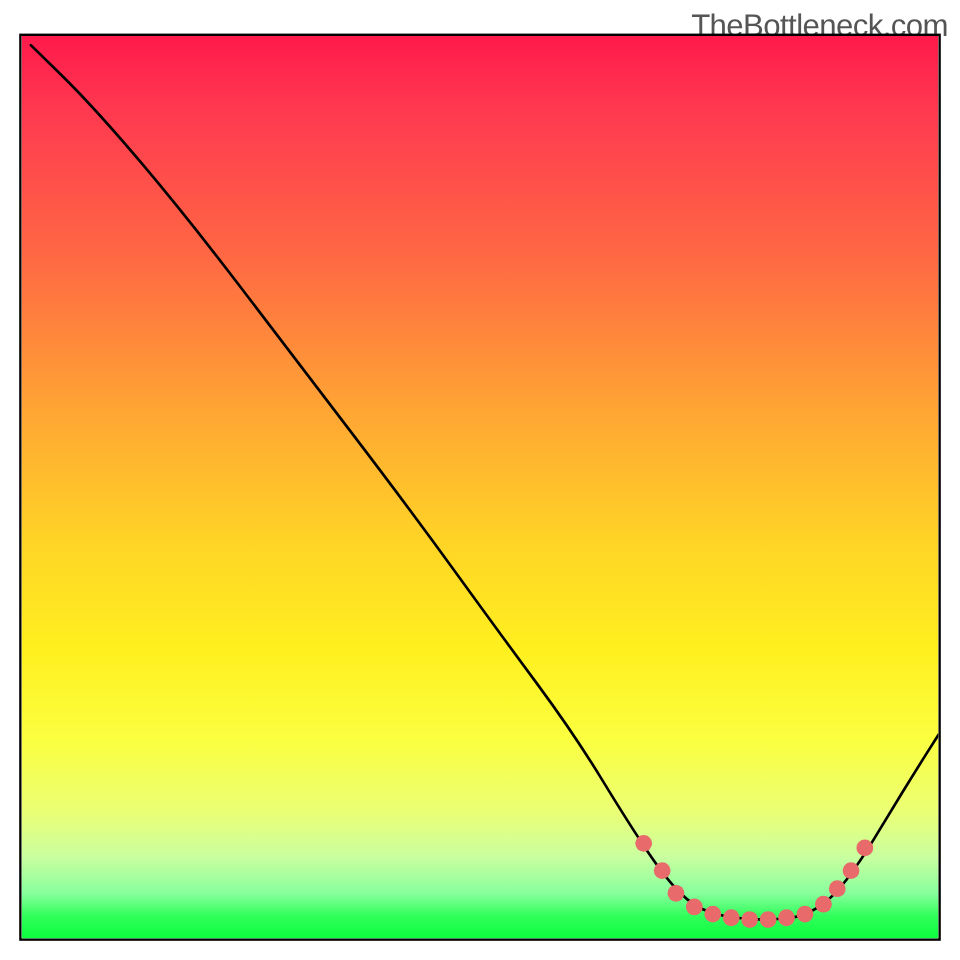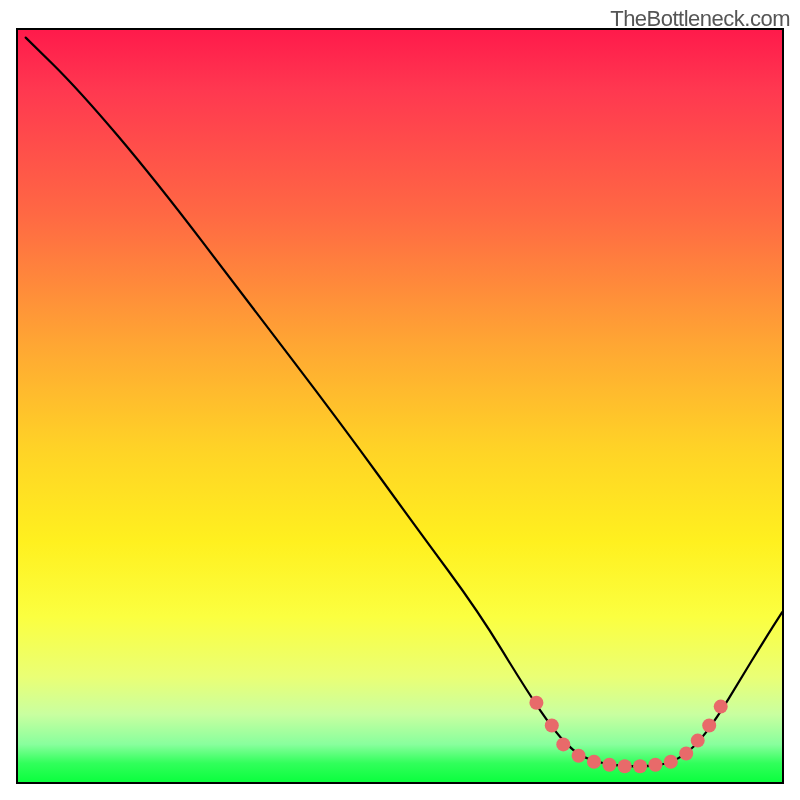--- a/index.html
+++ b/index.html
@@ -7,21 +7,21 @@
   .chart-container {
     position: relative;
     width: 800px;
     height: 800px;
   }
   .watermark {
     position: absolute;
     top: 6px;
     right: 10px;
     font-family: Arial, sans-serif;
-    font-size: 22px;
+    font-size: 26px;
     color: #555;
     letter-spacing: -0.5px;
   }
   .plot-area {
     position: absolute;
     left: 16px;
     top: 28px;
     width: 768px;
     height: 756px;
     border: 2px solid #000;

